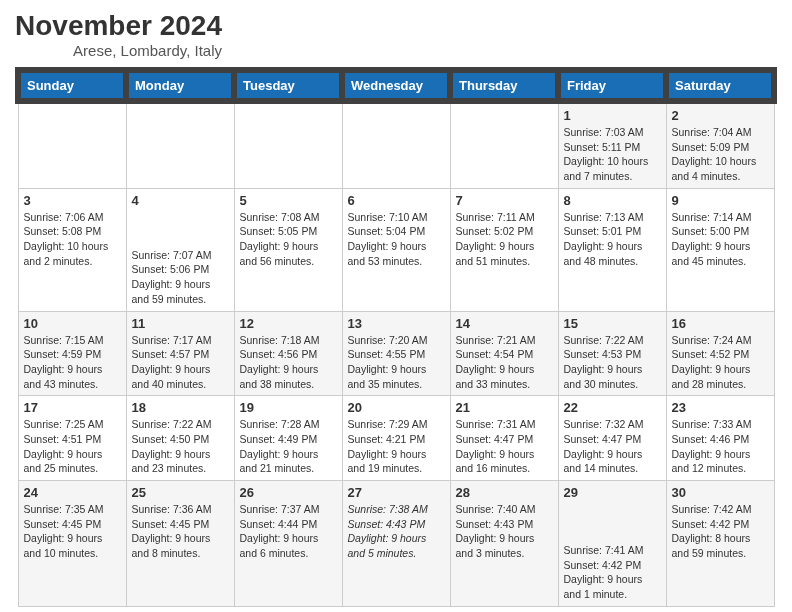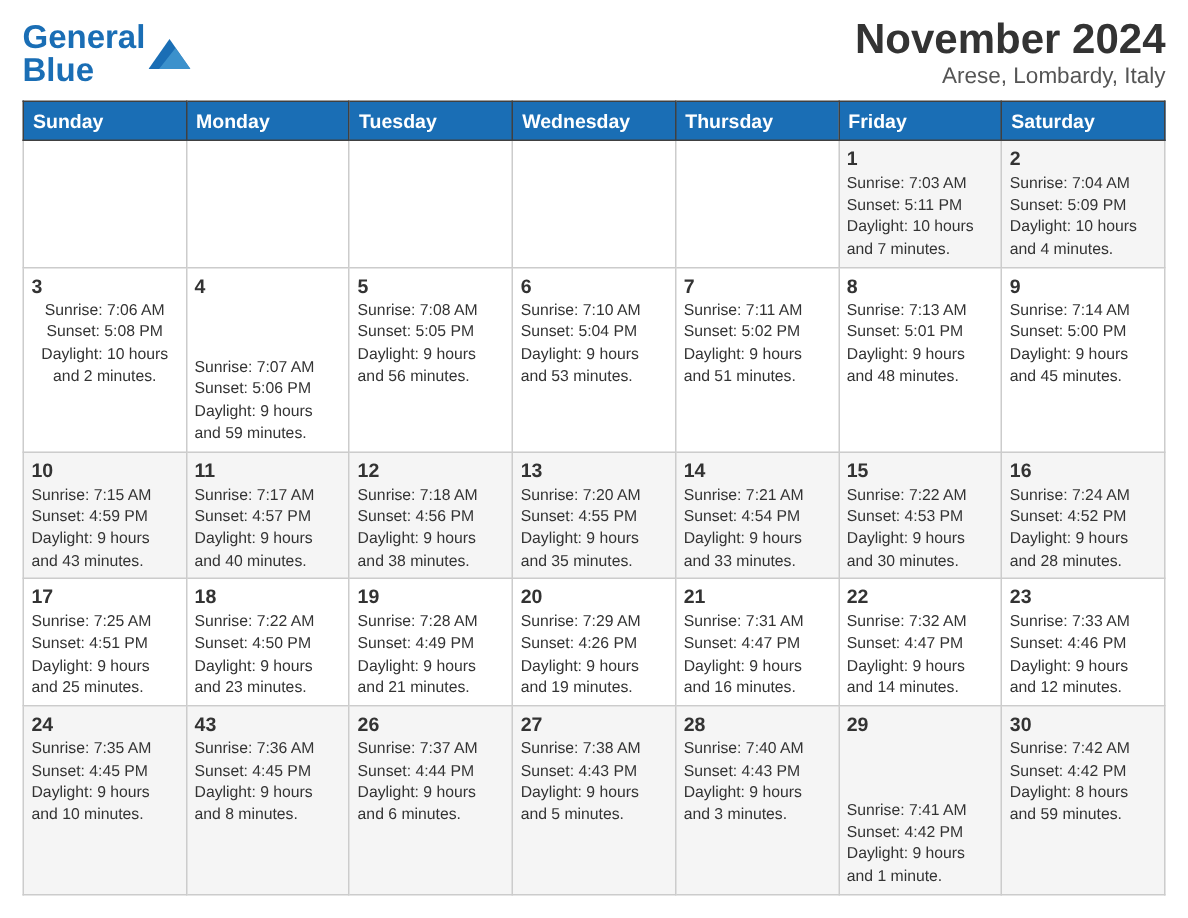--- a/index.html
+++ b/index.html
@@ -56,21 +56,21 @@
       border-collapse: collapse;
       table-layout: fixed;
     }
     thead tr th {
       background-color: #1a6eb5;
       color: white;
       text-align: left;
       padding: 5px 6px;
       font-size: 13px;
       font-weight: bold;
-      border: 1px solid #404040;
+      border: 6px solid #404040;
     }
     tbody tr td {
       border: 1px solid #ccc;
       vertical-align: top;
       padding: 4px 5px;
       height: 78px;
       font-size: 10.5px;
       color: #333;
       background: #fff;
     }
@@ -90,32 +90,20 @@
     }
     .empty-cell {
       background: #fff !important;
     }
   </style>
 </head>
 <body>
 
 <div class="container">
   <div class="header">
-    <div class="logo">
-      <div>
-        <div class="logo-text">
-          <span>General</span><br>
-          <span style="color:#1a6eb5;">Blue</span>
-        </div>
-      </div>
-      <svg class="logo-icon" viewBox="0 0 28 20">
-        <polygon points="0,20 14,0 28,20" fill="#1a6eb5"></polygon>
-        <polygon points="7,20 18,6 28,20" fill="#4a9fd5" opacity="0.7"></polygon>
-      </svg>
-    </div>
     <div class="title-block">
       <div class="month-title">November 2024</div>
       <div class="location">Arese, Lombardy, Italy</div>
     </div>
   </div>
 
   <table>
     <thead>
       <tr>
         <th>Sunday</th>
@@ -143,21 +131,21 @@
           <td>
             <span class="day-number">2</span>
             <div class="day-info" style="white-space: pre-line;">Sunrise: 7:04 AM
 Sunset: 5:09 PM
 Daylight: 10 hours and 4 minutes.</div>
           </td>
         </tr>
         <tr>
           <td>
             <span class="day-number">3</span>
-            <div class="day-info" style="white-space: pre-line; text-align: center;">Sunrise: 7:06 AM
+            <div class="day-info" style="white-space: pre-line;">Sunrise: 7:06 AM
 Sunset: 5:08 PM
 Daylight: 10 hours and 2 minutes.</div>
           </td>
           <td>
             <span class="day-number">4</span>
             <div class="day-info" style="white-space: pre-line; margin-top: 40px;">Sunrise: 7:07 AM
 Sunset: 5:06 PM
 Daylight: 9 hours and 59 minutes.</div>
           </td>
           <td>
@@ -250,21 +238,21 @@
           </td>
           <td>
             <span class="day-number">19</span>
             <div class="day-info" style="white-space: pre-line;">Sunrise: 7:28 AM
 Sunset: 4:49 PM
 Daylight: 9 hours and 21 minutes.</div>
           </td>
           <td>
             <span class="day-number">20</span>
             <div class="day-info" style="white-space: pre-line;">Sunrise: 7:29 AM
-Sunset: 4:26 PM
+Sunset: 4:21 PM
 Daylight: 9 hours and 19 minutes.</div>
           </td>
           <td>
             <span class="day-number">21</span>
             <div class="day-info" style="white-space: pre-line;">Sunrise: 7:31 AM
 Sunset: 4:47 PM
 Daylight: 9 hours and 16 minutes.</div>
           </td>
           <td>
             <span class="day-number">22</span>
@@ -280,34 +268,34 @@
           </td>
         </tr>
         <tr>
           <td>
             <span class="day-number">24</span>
             <div class="day-info" style="white-space: pre-line;">Sunrise: 7:35 AM
 Sunset: 4:45 PM
 Daylight: 9 hours and 10 minutes.</div>
           </td>
           <td>
-            <span class="day-number">43</span>
+            <span class="day-number">25</span>
             <div class="day-info" style="white-space: pre-line;">Sunrise: 7:36 AM
 Sunset: 4:45 PM
 Daylight: 9 hours and 8 minutes.</div>
           </td>
           <td>
             <span class="day-number">26</span>
             <div class="day-info" style="white-space: pre-line;">Sunrise: 7:37 AM
 Sunset: 4:44 PM
 Daylight: 9 hours and 6 minutes.</div>
           </td>
           <td>
             <span class="day-number">27</span>
-            <div class="day-info" style="white-space: pre-line;">Sunrise: 7:38 AM
+            <div class="day-info" style="white-space: pre-line; font-style: italic;">Sunrise: 7:38 AM
 Sunset: 4:43 PM
 Daylight: 9 hours and 5 minutes.</div>
           </td>
           <td>
             <span class="day-number">28</span>
             <div class="day-info" style="white-space: pre-line;">Sunrise: 7:40 AM
 Sunset: 4:43 PM
 Daylight: 9 hours and 3 minutes.</div>
           </td>
           <td>

